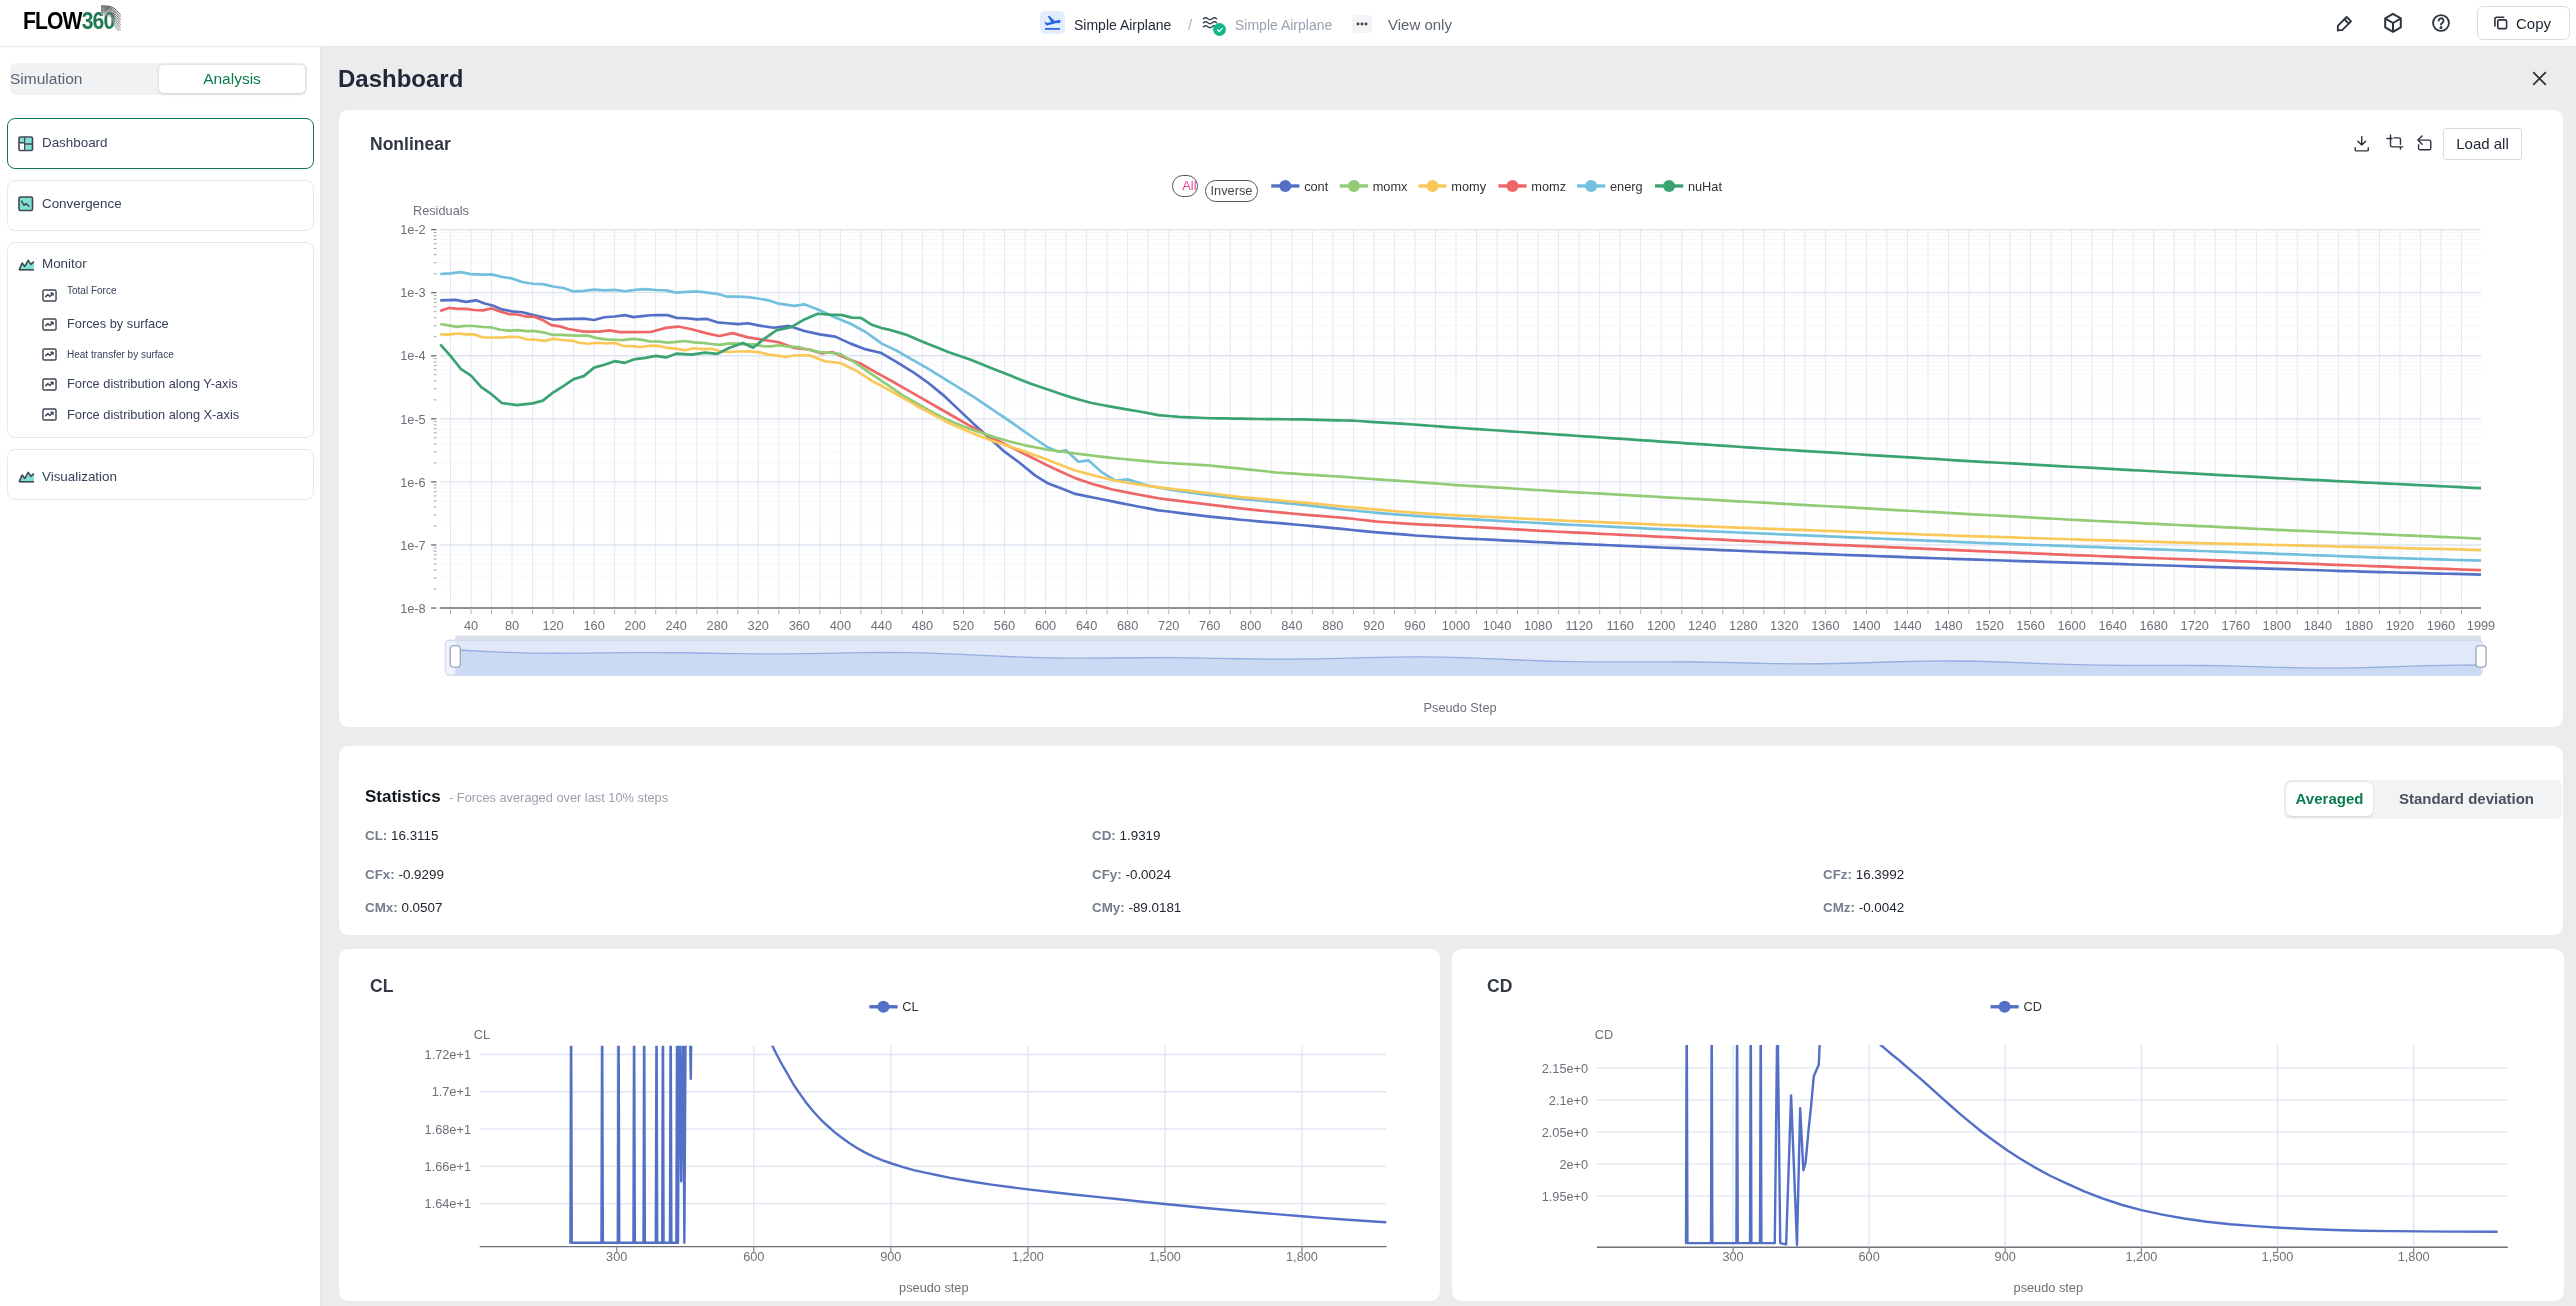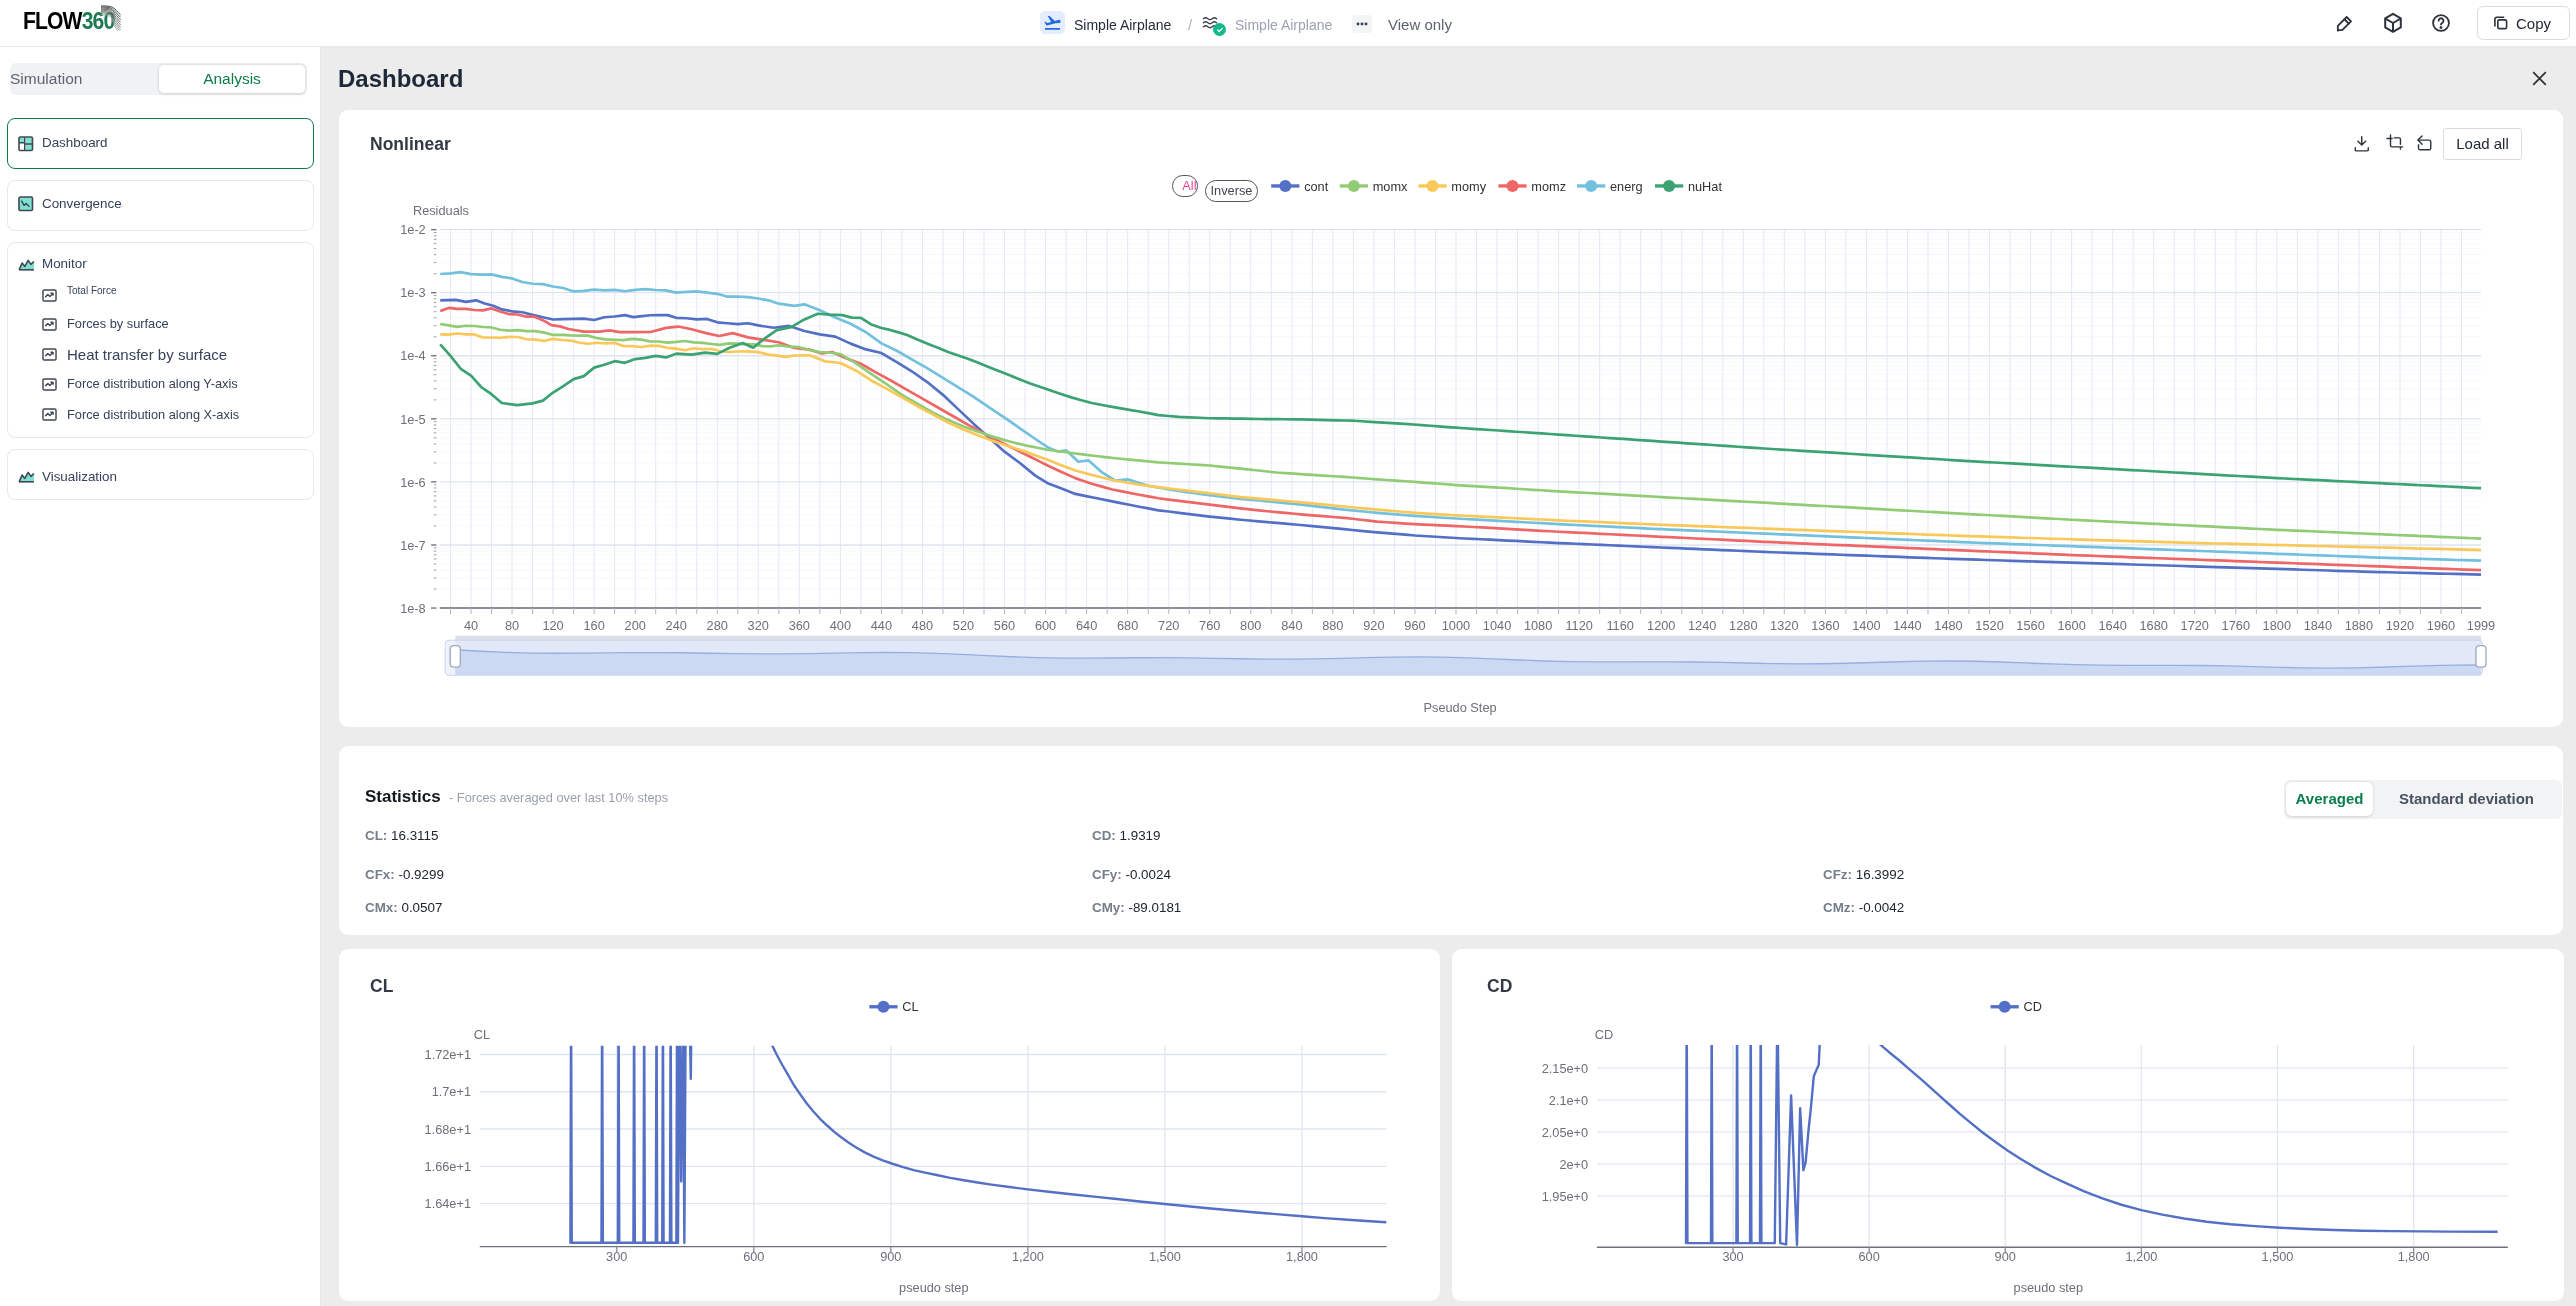--- a/index.html
+++ b/index.html
@@ -103,21 +103,21 @@
       <rect x="1.5" y="3" width="20" height="17" rx="2" fill="none" stroke="#404854" stroke-width="2.2"></rect>
       <path d="M5 14l4-4 3 3 5-5" fill="none" stroke="#404854" stroke-width="2.2" stroke-linejoin="round"></path>
       <path d="M17 8h-4m4 0v4" stroke="#404854" stroke-width="2.2" fill="none"></path>
     </svg>
 <div class="silab" style="left:67px;top:269px;font-size:12.8px">Forces by surface</div>
 <svg class="abs" style="left:42px;top:300px" width="15" height="15" viewBox="0 0 23 23">
       <rect x="1.5" y="3" width="20" height="17" rx="2" fill="none" stroke="#404854" stroke-width="2.2"></rect>
       <path d="M5 14l4-4 3 3 5-5" fill="none" stroke="#404854" stroke-width="2.2" stroke-linejoin="round"></path>
       <path d="M17 8h-4m4 0v4" stroke="#404854" stroke-width="2.2" fill="none"></path>
     </svg>
-<div class="silab" style="left:67px;top:300px;font-size:15px">Heat transfer by surface</div>
+<div class="silab" style="left:67px;top:300px;font-size:10px">Heat transfer by surface</div>
 <svg class="abs" style="left:42px;top:330px" width="15" height="15" viewBox="0 0 23 23">
       <rect x="1.5" y="3" width="20" height="17" rx="2" fill="none" stroke="#404854" stroke-width="2.2"></rect>
       <path d="M5 14l4-4 3 3 5-5" fill="none" stroke="#404854" stroke-width="2.2" stroke-linejoin="round"></path>
       <path d="M17 8h-4m4 0v4" stroke="#404854" stroke-width="2.2" fill="none"></path>
     </svg>
 <div class="silab" style="left:67px;top:329px;font-size:12.8px">Force distribution along Y-axis</div>
 <svg class="abs" style="left:42px;top:360px" width="15" height="15" viewBox="0 0 23 23">
       <rect x="1.5" y="3" width="20" height="17" rx="2" fill="none" stroke="#404854" stroke-width="2.2"></rect>
       <path d="M5 14l4-4 3 3 5-5" fill="none" stroke="#404854" stroke-width="2.2" stroke-linejoin="round"></path>
       <path d="M17 8h-4m4 0v4" stroke="#404854" stroke-width="2.2" fill="none"></path>

